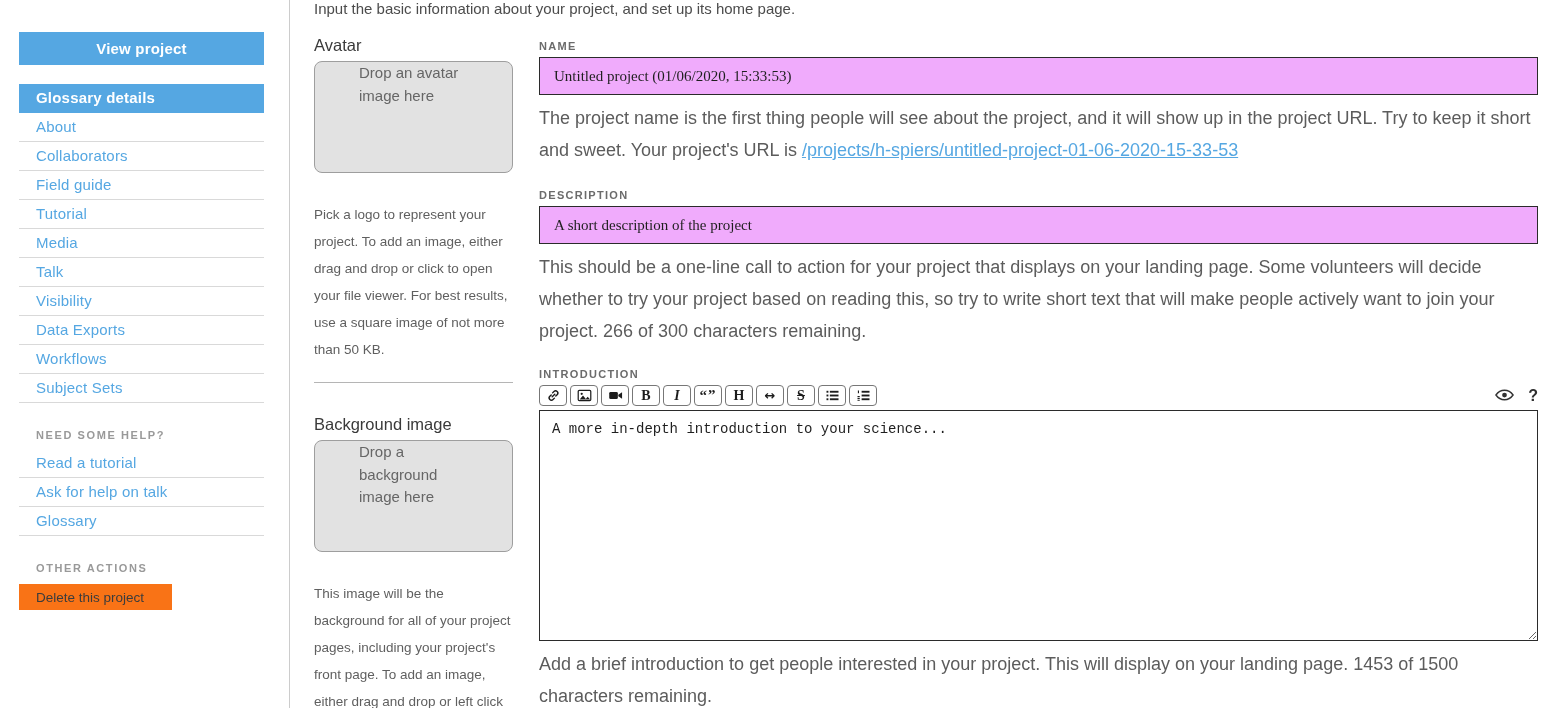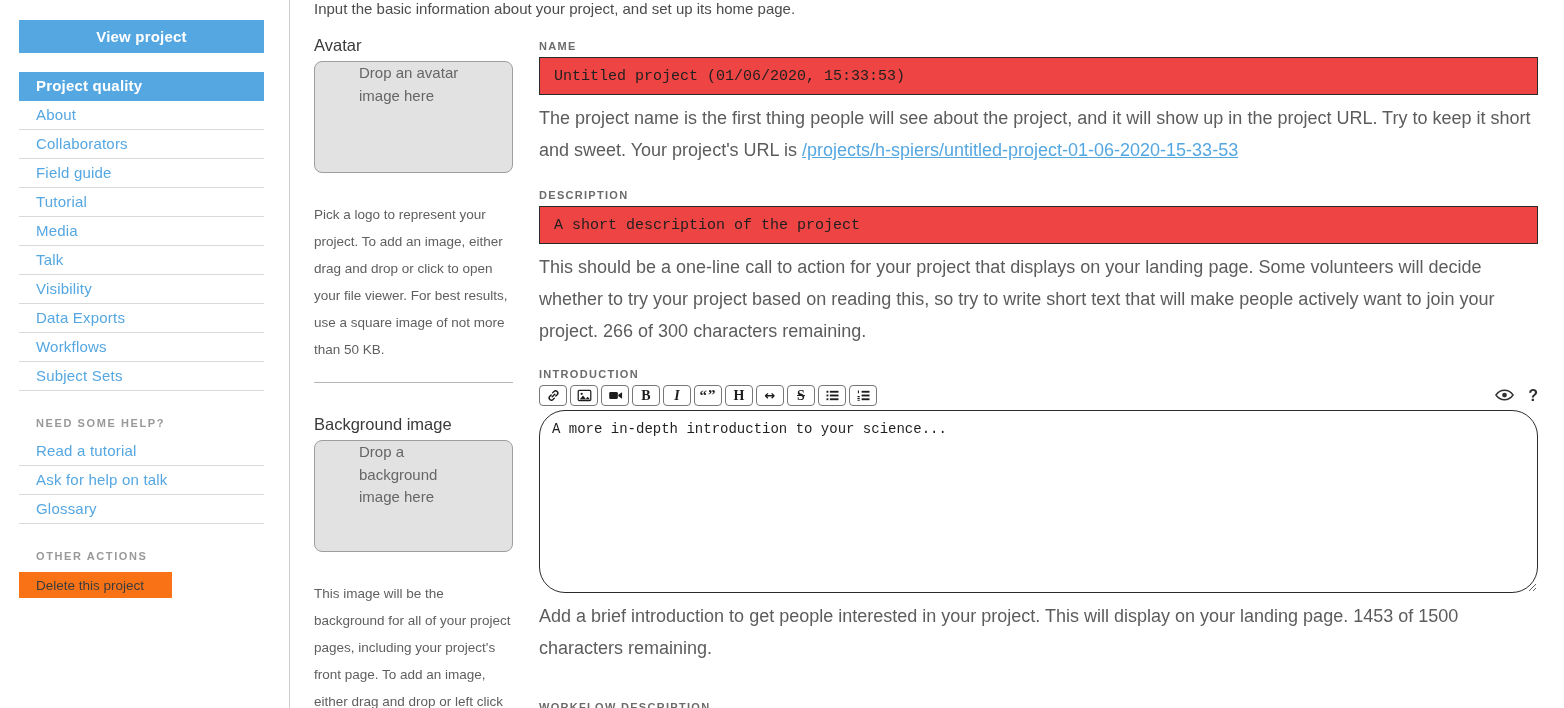--- a/index.html
+++ b/index.html
@@ -3,21 +3,21 @@
 <meta charset="utf-8">
 <style>
   * { box-sizing: border-box; margin: 0; padding: 0; }
   html,body { width:1564px; height:708px; background:#fff; overflow:hidden;
     font-family:"Liberation Sans", sans-serif; }
   .screen { position:relative; width:1564px; height:708px; background:#fff; }
 
   
   .sidebar { position:absolute; left:0; top:0; width:289px; height:708px; }
   .v-divider { position:absolute; left:289px; top:0; width:1px; height:708px; background:#ccc; }
-  .view-project { display:block; margin:20px 0 0 19px; width:245px; height:33px;
+  .view-project { display:block; margin:32px 0 0 19px; width:245px; height:33px;
     background:var(--accent); color:#fff; border:none; font-size:15px; font-weight:bold;
     font-family:"Liberation Sans", sans-serif; cursor:pointer; letter-spacing:.2px; }
   #sidebar-nav { margin:19px 0 0 19px; width:245px; }
   .side-item { height:29px; line-height:28px; padding-left:17px; font-size:15px;
     color:var(--accent); border-bottom:1px solid #d9d9d9; cursor:pointer; letter-spacing:.2px; }
   .side-item.active { background:var(--accent); color:#fff; font-weight:bold; border-bottom:none; }
   .side-header { margin:26px 0 8px 36px; font-size:11px; font-weight:bold; color:#999;
     letter-spacing:1.6px; }
   #sidebar-help-nav { margin:0 0 0 19px; width:245px; }
   .delete-btn { display:block; margin:10px 0 0 19px; width:153px; height:26px; text-align:left;
@@ -37,22 +37,22 @@
   .dropzone span { display:block; padding-left:44px; width:160px; font-size:15px;
     line-height:1.5; color:#666; }
   .mid-help { margin-top:28px; font-size:13.5px; line-height:2.0; color:#5f5f5f; }
   .mid-col hr { border:none; border-top:1px solid #b5b5b5; margin:19px 0 0 0; width:199px; }
 
   
   .form-col { position:absolute; left:539px; top:0; width:999px; }
   .field { margin-bottom:0; }
   .f-label { display:block; font-size:11px; font-weight:bold; color:#6b6b6b;
     letter-spacing:1.3px; margin-bottom:5px; }
-  .f-input { width:999px; height:38px; border:1px solid #2b2b2b; background:#ef4444;
-    font-size:15px; color:#1f1f1f; padding:0 14px; font-family:Liberation Mono, monospace; }
+  .f-input { width:999px; height:38px; border:1px solid #2b2b2b; background:#f0abfc;
+    font-size:15px; color:#1f1f1f; padding:0 14px; font-family:Liberation Serif, serif; }
   .f-help { margin-top:7px; font-size:18px; line-height:1.78; color:#5c5c5c; }
   .f-help a { color:var(--accent); text-decoration:underline; cursor:pointer; }
   .mt-name { margin-top:40px; }
   .mt-desc { margin-top:23px; }
   .mt-intro { margin-top:21px; }
   .mt-wf { margin-top:37px;text-decoration:underline; }
 
   .md-toolbar-row { position:relative; margin-bottom:3px; height:22px; }
   .md-btn { display:inline-flex; align-items:center; justify-content:center;
     width:28px; height:21px; background:#fff; border:1px solid #777; border-radius:4px;
@@ -65,32 +65,32 @@
   .md-btn .g.arrow { font-family:"DejaVu Sans", sans-serif; font-size:13px; }
   .md-btn .g.q { letter-spacing:1px; font-size:15px; }
   .tb-right { position:absolute; right:0; top:2px; display:flex; align-items:center; gap:14px; }
   .eye-btn, .q-btn { background:none; border:none; cursor:pointer; padding:0;
     display:inline-flex; align-items:center; }
   .q-btn { font-size:16px; font-weight:bold; color:#2e2e2e; font-family:"Liberation Sans", sans-serif; }
 
   textarea { display:block; border:1px solid #2b2b2b; background:#fff; width:999px;
     font-family:"Liberation Mono","DejaVu Sans Mono", monospace; font-size:14px;
     color:#1f1f1f; padding:10px 12px; resize:both; }
-  .intro-ta { height:183px;border-radius:26px; }
+  .intro-ta { height:231px; }
   .wf-ta { height:60px; }
 </style>
 </head>
 <body>
 
 <div class="screen">
 
   <aside class="sidebar">
     <button class="view-project">View project</button>
     <nav id="sidebar-nav">
-        <div class="side-item active">Project quality</div>
+        <div class="side-item active">Glossary details</div>
         <div class="side-item">About</div>
         <div class="side-item">Collaborators</div>
         <div class="side-item">Field guide</div>
         <div class="side-item">Tutorial</div>
         <div class="side-item">Media</div>
         <div class="side-item">Talk</div>
         <div class="side-item">Visibility</div>
         <div class="side-item">Data Exports</div>
         <div class="side-item">Workflows</div>
         <div class="side-item">Subject Sets</div>

